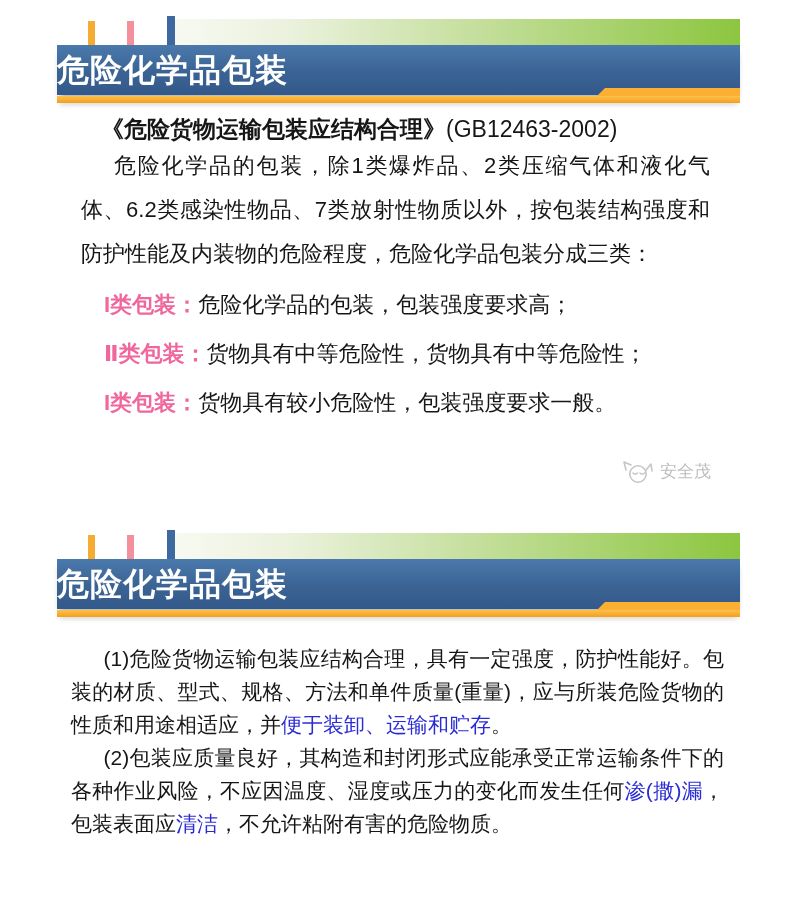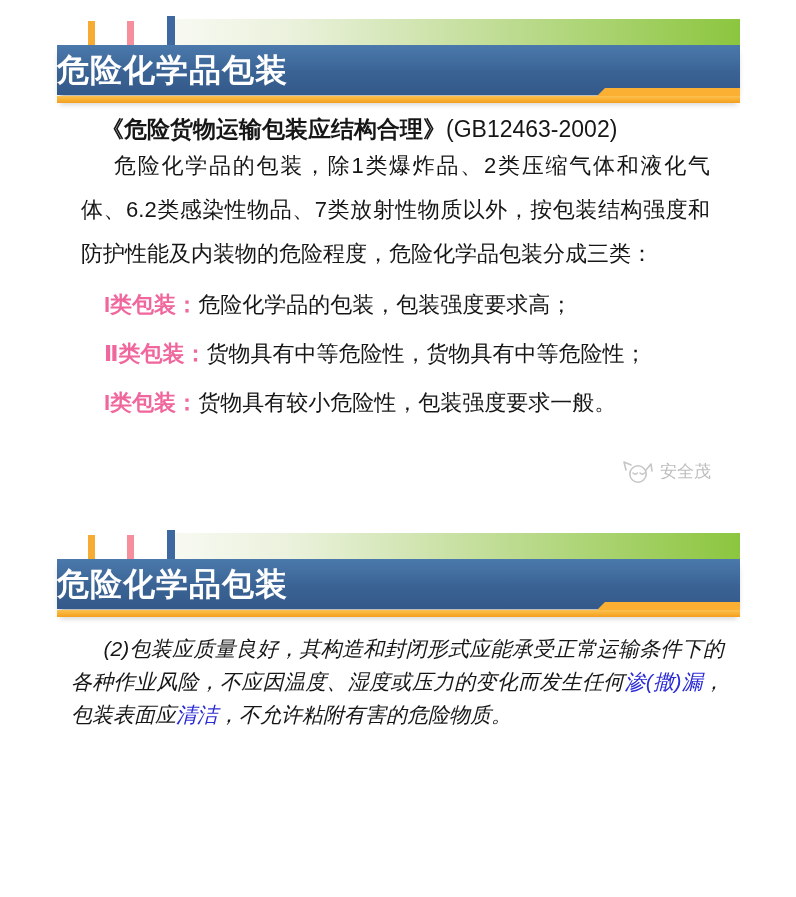--- a/index.html
+++ b/index.html
@@ -72,21 +72,21 @@
   .watermark{
     position:absolute;left:564px;top:458px;
     display:flex;align-items:center;gap:3px;
     color:var(--watermark-gray);font-size:17px;white-space:nowrap;
   }
 
   
   .s2-heading{margin:12px 0 0 31px;font-size:24px;font-weight:bold;line-height:28px;}
   .s2-para{margin:0 16px 0 14px;font-size:21px;line-height:33px;text-align:justify;text-indent:1.55em;}
   .s2-para.first{margin-top:25px;}
-  .s2-para.second{margin-top:15px;font-style:italic;}
+  .s2-para.second{margin-top:0;}
 </style>
 </head>
 <body>
 
 <section class="slide slide1">
 
   <div class="banner">
     <div class="deco">
       <div class="deco-green"></div>
       <div class="bar bar-yellow"></div>
@@ -136,16 +136,17 @@
       <div class="bar bar-blue"></div>
     </div>
     <div class="banner-main">危险化学品包装</div>
     <div class="banner-bottom">
       <div class="orange-tab"></div>
       <div class="underline"></div>
     </div>
   </div>
 
 
+  <p class="s2-para first"><span>(1)危险货物运输包装应结构合理，具有一定强度，防护性能好。包装的材质、型式、规格、方法和单件质量(重量)，应与所装危险货物的性质和用途相适应，并</span><span class="run-link">便于装卸、运输和贮存</span><span>。</span></p>
 
   <p class="s2-para second"><span>(2)包装应质量良好，其构造和封闭形式应能承受正常运输条件下的各种作业风险，不应因温度、湿度或压力的变化而发生任何</span><span class="run-link">渗(撒)漏</span><span>，包装表面应</span><span class="run-link">清洁</span><span>，不允许粘附有害的危险物质。</span></p>
 
 </section>
 
 </body></html>

